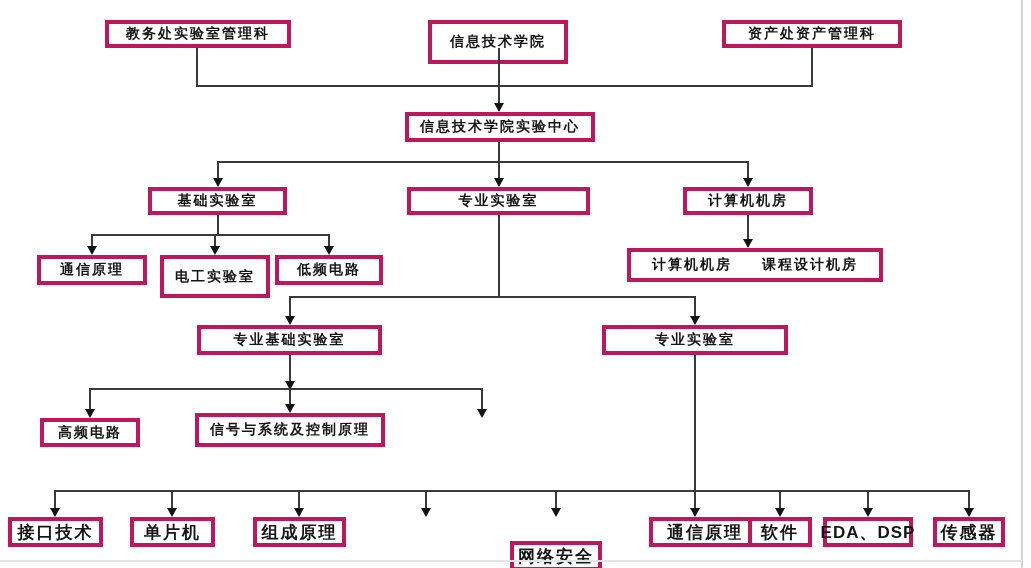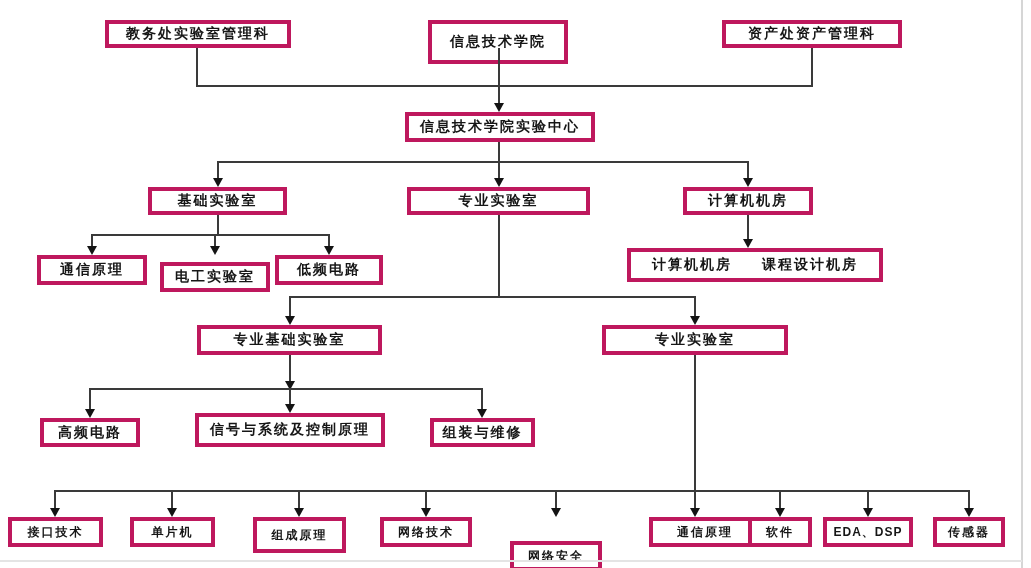--- a/index.html
+++ b/index.html
@@ -7,21 +7,21 @@
   .canvas{
     position:relative;width:1031px;height:568px;background:#ffffff;overflow:hidden;
   }
   .node{
     position:absolute;box-sizing:border-box;
     border:4px solid #be185d;background:#ffffff;
     display:flex;align-items:center;justify-content:center;
     font-weight:bold;font-size:14px;color:#161616;
     letter-spacing:2px;white-space:nowrap;
   }
-  .node.small{font-size:12px;}
+  .node.small{font-size:17px;}
   .rooms{gap:30px;letter-spacing:2px;}
   .hline,.vline{position:absolute;background:#3a3a3a;}
   .hline{height:2px;}
   .vline{width:2px;}
   .arrow{
     position:absolute;width:0;height:0;
     border-left:5px solid transparent;border-right:5px solid transparent;
     border-top:9px solid #141414;
   }
   .edge{position:absolute;background:#d6d6d6;}
@@ -62,21 +62,21 @@
   <div class="arrow" style="left:87px;top:246px;"></div>
   <div class="vline" style="left:214px;top:234px;height:12px;"></div>
   <div class="arrow" style="left:210px;top:246px;"></div>
   <div class="vline" style="left:328px;top:234px;height:12px;"></div>
   <div class="arrow" style="left:324px;top:246px;"></div>
 
   <div class="vline" style="left:747px;top:215px;height:24px;"></div>
   <div class="arrow" style="left:743px;top:239px;"></div>
 
   <div class="node" style="left:37px;top:255px;width:110px;height:30px;">通信原理</div>
-  <div class="node" style="left:160px;top:262px;width:110px;height:30px;">电工实验室</div>
+  <div class="node" style="left:160px;top:255px;width:110px;height:43px;">电工实验室</div>
   <div class="node" style="left:275px;top:255px;width:108px;height:30px;">低频电路</div>
   <div class="node rooms" style="left:627px;top:248px;width:256px;height:34px;">
     <span>计算机机房</span>
     <span>课程设计机房</span>
   </div>
 
   <div class="vline" style="left:498px;top:215px;height:83px;"></div>
   <div class="hline" style="left:289px;top:296px;width:407px;"></div>
   <div class="vline" style="left:289px;top:296px;height:20px;"></div>
   <div class="arrow" style="left:285px;top:316px;"></div>
@@ -91,21 +91,20 @@
   <div class="hline" style="left:89px;top:388px;width:394px;"></div>
   <div class="vline" style="left:89px;top:388px;height:21px;"></div>
   <div class="arrow" style="left:85px;top:409px;"></div>
   <div class="vline" style="left:289px;top:390px;height:14px;"></div>
   <div class="arrow" style="left:285px;top:404px;"></div>
   <div class="vline" style="left:481px;top:388px;height:21px;"></div>
   <div class="arrow" style="left:477px;top:409px;"></div>
 
   <div class="node" style="left:40px;top:418px;width:100px;height:29px;text-align:right;">高频电路</div>
   <div class="node" style="left:195px;top:413px;width:190px;height:34px;">信号与系统及控制原理</div>
-  <div class="node" style="left:430px;top:418px;width:105px;height:29px;">组装与维修</div>
 
   <div class="vline" style="left:694px;top:355px;height:137px;"></div>
   <div class="hline" style="left:54px;top:490px;width:916px;"></div>
 
   <div class="vline" style="left:54px;top:490px;height:18px;"></div>
   <div class="arrow" style="left:50px;top:508px;"></div>
   <div class="vline" style="left:171px;top:490px;height:18px;"></div>
   <div class="arrow" style="left:167px;top:508px;"></div>
   <div class="vline" style="left:298px;top:490px;height:18px;"></div>
   <div class="arrow" style="left:294px;top:508px;"></div>
@@ -117,22 +116,21 @@
   <div class="arrow" style="left:690px;top:508px;"></div>
   <div class="vline" style="left:779px;top:490px;height:18px;"></div>
   <div class="arrow" style="left:775px;top:508px;"></div>
   <div class="vline" style="left:867px;top:490px;height:18px;"></div>
   <div class="arrow" style="left:863px;top:508px;"></div>
   <div class="vline" style="left:968px;top:490px;height:18px;"></div>
   <div class="arrow" style="left:964px;top:508px;"></div>
 
   <div class="node small" style="left:8px;top:517px;width:95px;height:30px;">接口技术</div>
   <div class="node small" style="left:130px;top:517px;width:85px;height:30px;">单片机</div>
-  <div class="node small" style="left:253px;top:517px;width:93px;height:36px;">组成原理</div>
-  <div class="node small" style="left:380px;top:517px;width:92px;height:30px;">网络技术</div>
+  <div class="node small" style="left:253px;top:517px;width:93px;height:30px;">组成原理</div>
   <div class="node small" style="left:510px;top:541px;width:92px;height:30px;">网络安全</div>
   <div class="node small" style="left:649px;top:517px;width:112px;height:30px;">通信原理</div>
   <div class="node small" style="left:748px;top:517px;width:64px;height:30px;">软件</div>
   <div class="node small" style="left:823px;top:517px;width:90px;height:30px;letter-spacing:1px;">EDA、DSP</div>
   <div class="node small" style="left:933px;top:517px;width:72px;height:30px;">传感器</div>
 
   <div class="edge" style="left:1021px;top:0;width:2px;height:568px;"></div>
   <div class="edge" style="left:0;top:560px;width:1022px;height:2px;background:#e4e4e4;"></div>
 
 </div>

